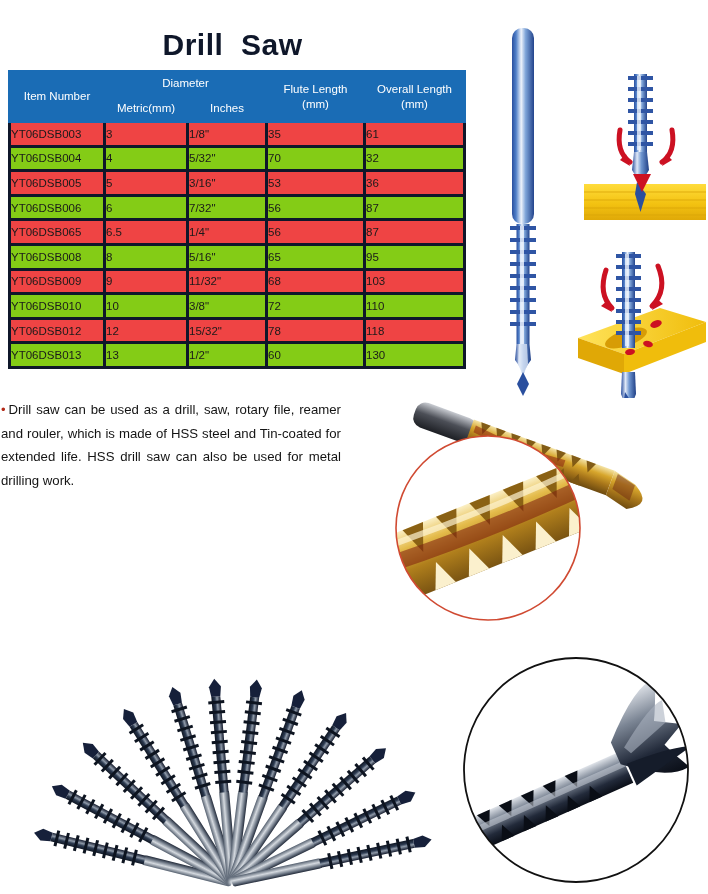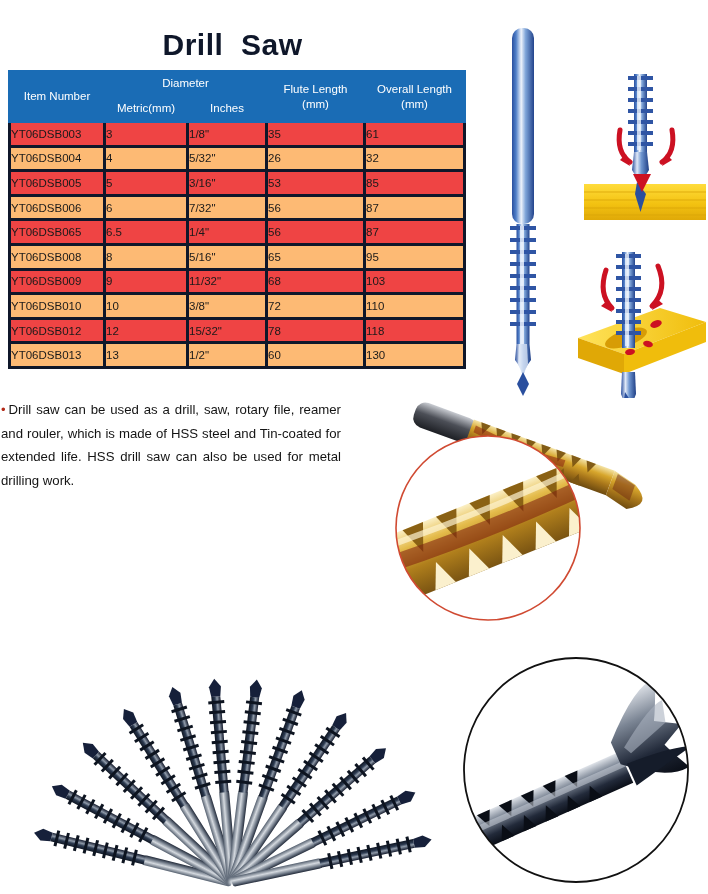--- a/index.html
+++ b/index.html
@@ -54,21 +54,21 @@
     font-weight: normal;
     font-size: 11.5px;
     border-color: #1a6cb5;
     line-height: 1.25;
   }
   table.spec thead tr.h1 th { height: 24px; }
   table.spec thead tr.h2 th { height: 26px; }
   table.spec thead th.tall { height: 50px; }
   table.spec tbody td { height: 24.6px; }
   table.spec tbody tr.odd  td { background: #ef4444; }
-  table.spec tbody tr.even td { background: #fdba74; }
+  table.spec tbody tr.even td { background: #84cc16; }
 
   col.c-item  { width: 95px; }
   col.c-met   { width: 83px; }
   col.c-inch  { width: 79px; }
   col.c-flute { width: 98px; }
   col.c-over  { width: 100px; }
 
   
   #description {
     position: absolute;
@@ -137,29 +137,29 @@
           <td>YT06DSB003</td>
           <td>3</td>
           <td>1/8"</td>
           <td>35</td>
           <td>61</td>
         </tr>
         <tr class="even">
           <td>YT06DSB004</td>
           <td>4</td>
           <td>5/32"</td>
-          <td>26</td>
+          <td>70</td>
           <td>32</td>
         </tr>
         <tr class="odd">
           <td>YT06DSB005</td>
           <td>5</td>
           <td>3/16"</td>
           <td>53</td>
-          <td>85</td>
+          <td>36</td>
         </tr>
         <tr class="even">
           <td>YT06DSB006</td>
           <td>6</td>
           <td>7/32"</td>
           <td>56</td>
           <td>87</td>
         </tr>
         <tr class="odd">
           <td>YT06DSB065</td>

